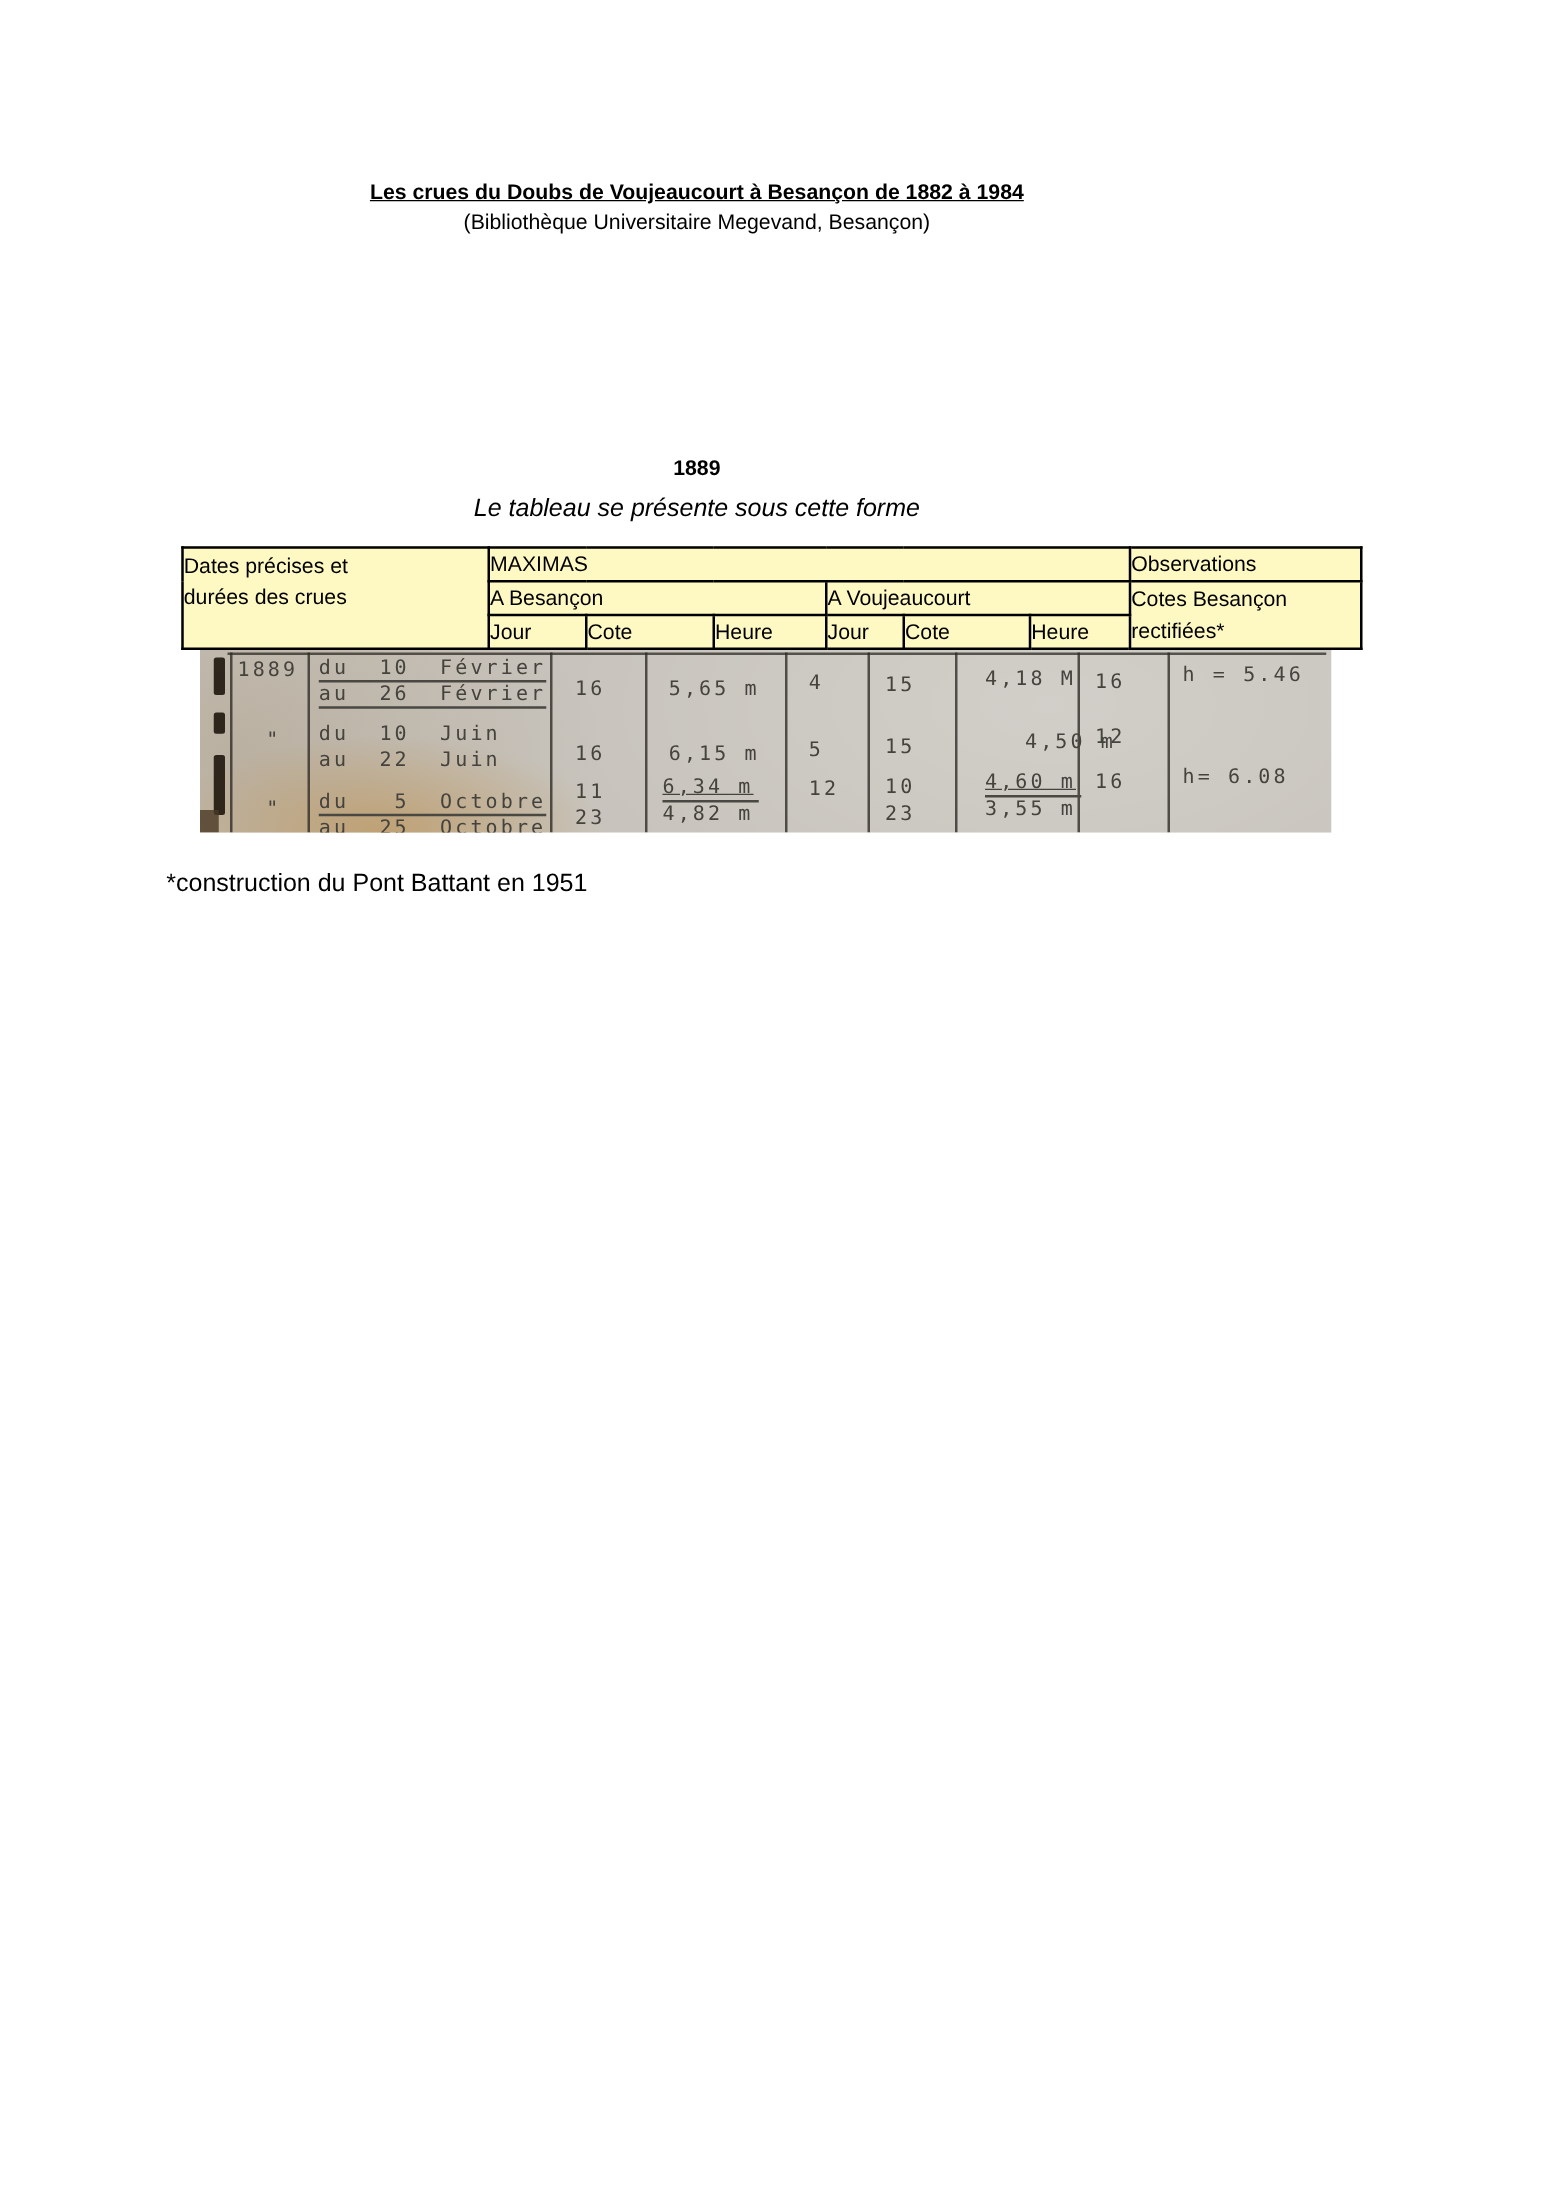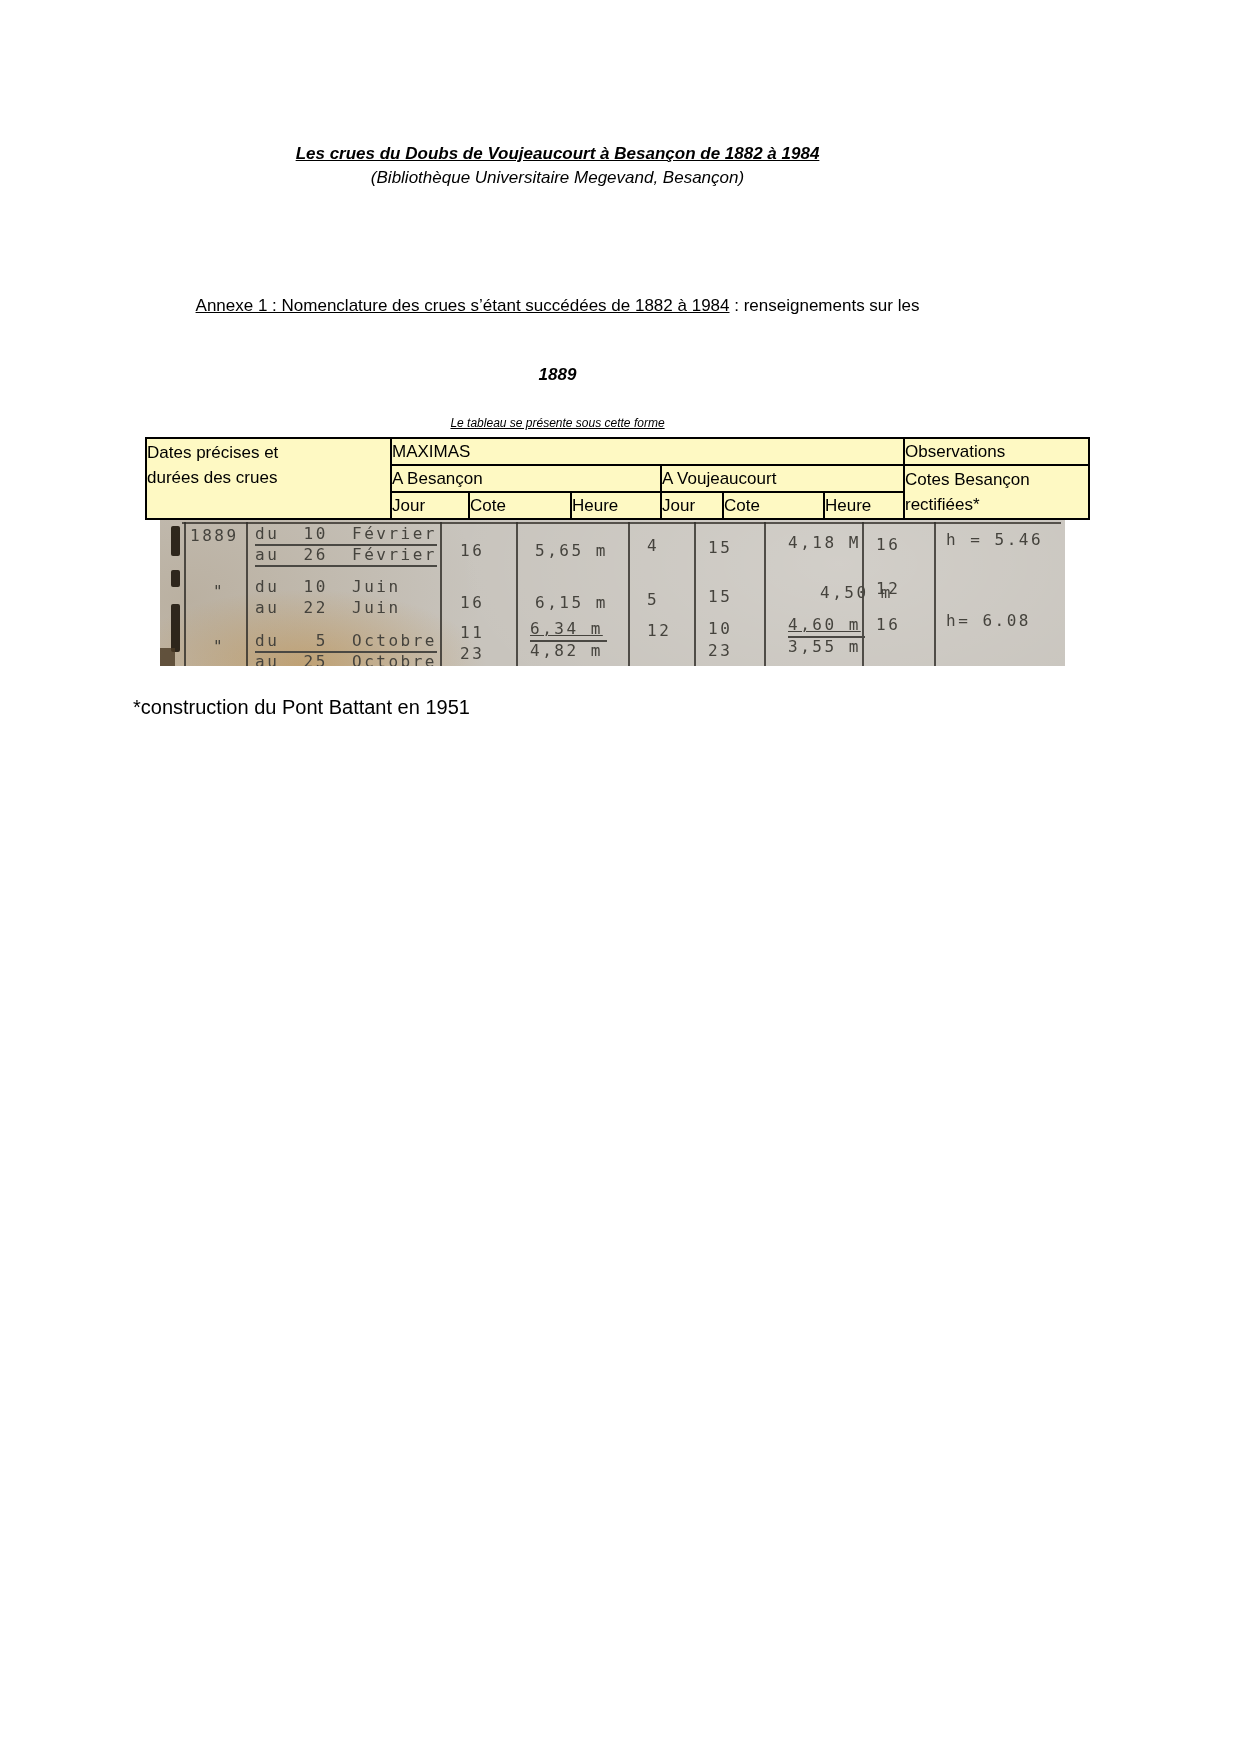--- a/index.html
+++ b/index.html
@@ -1,25 +1,25 @@
 <!DOCTYPE html>
 <html><head>
 <meta charset="utf-8">
 <style>
   html,body{margin:0;padding:0;background:#ffffff;}
   .page{position:relative;width:1240px;height:1754px;background:#ffffff;overflow:hidden;
         font-family:"Liberation Sans",sans-serif;color:#000;}
-  .centerband{position:absolute;left:0;width:1115px;text-align:center;font-style:italic;}
+  .centerband{position:absolute;left:0;width:1115px;text-align:center;}
   .title-block{top:142px;font-size:17px;font-weight:bold;line-height:24px;}
   .title-line1{text-decoration:underline;}
   .title-line4{font-weight:normal;}
   .annexe{top:294px;left:100px;width:915px;text-align:center;font-size:17px;line-height:23px;font-weight:normal;position:absolute;}
   .annexe .ul{text-decoration:underline;}
   .year-heading{top:365px;font-size:17px;font-weight:bold;}
-  .caption{top:416px;font-size:12px;font-style:italic;text-decoration:underline;}
+  .caption{top:396px;font-size:20px;font-style:italic;}
   .footnote{position:absolute;left:133px;top:696px;font-size:20px;}
 
   
   table.hdr{position:absolute;left:145px;top:437px;border-collapse:collapse;table-layout:fixed;
             font-size:17px;text-align:left;background:#fef9c3;}
   table.hdr td{border:2.5px solid #000;padding:0;height:25px;line-height:25px;overflow:hidden;}
   table.hdr td.dates{vertical-align:top;padding-top:1px;}
   table.hdr td.obs2{vertical-align:middle;}
 
   
@@ -42,21 +42,20 @@
 <body>
 
 <div class="page">
 
   <div class="centerband title-block">
     <div class="title-line1">Les crues du Doubs de Voujeaucourt à Besançon de 1882 à 1984</div>
     <div class="title-line4">(Bibliothèque Universitaire Megevand, Besançon)</div>
   </div>
 
   <div class="annexe">
-    <div><span class="ul">Annexe 1 : Nomenclature des crues s’étant succédées de 1882 à 1984</span><span> : renseignements sur les</span></div>
   </div>
 
   <div class="centerband year-heading">1889</div>
 
   <div class="centerband caption">Le tableau se présente sous cette forme</div>
 
   <table class="hdr">
     <colgroup>
       <col style="width:245px">
         <col style="width:78px">

